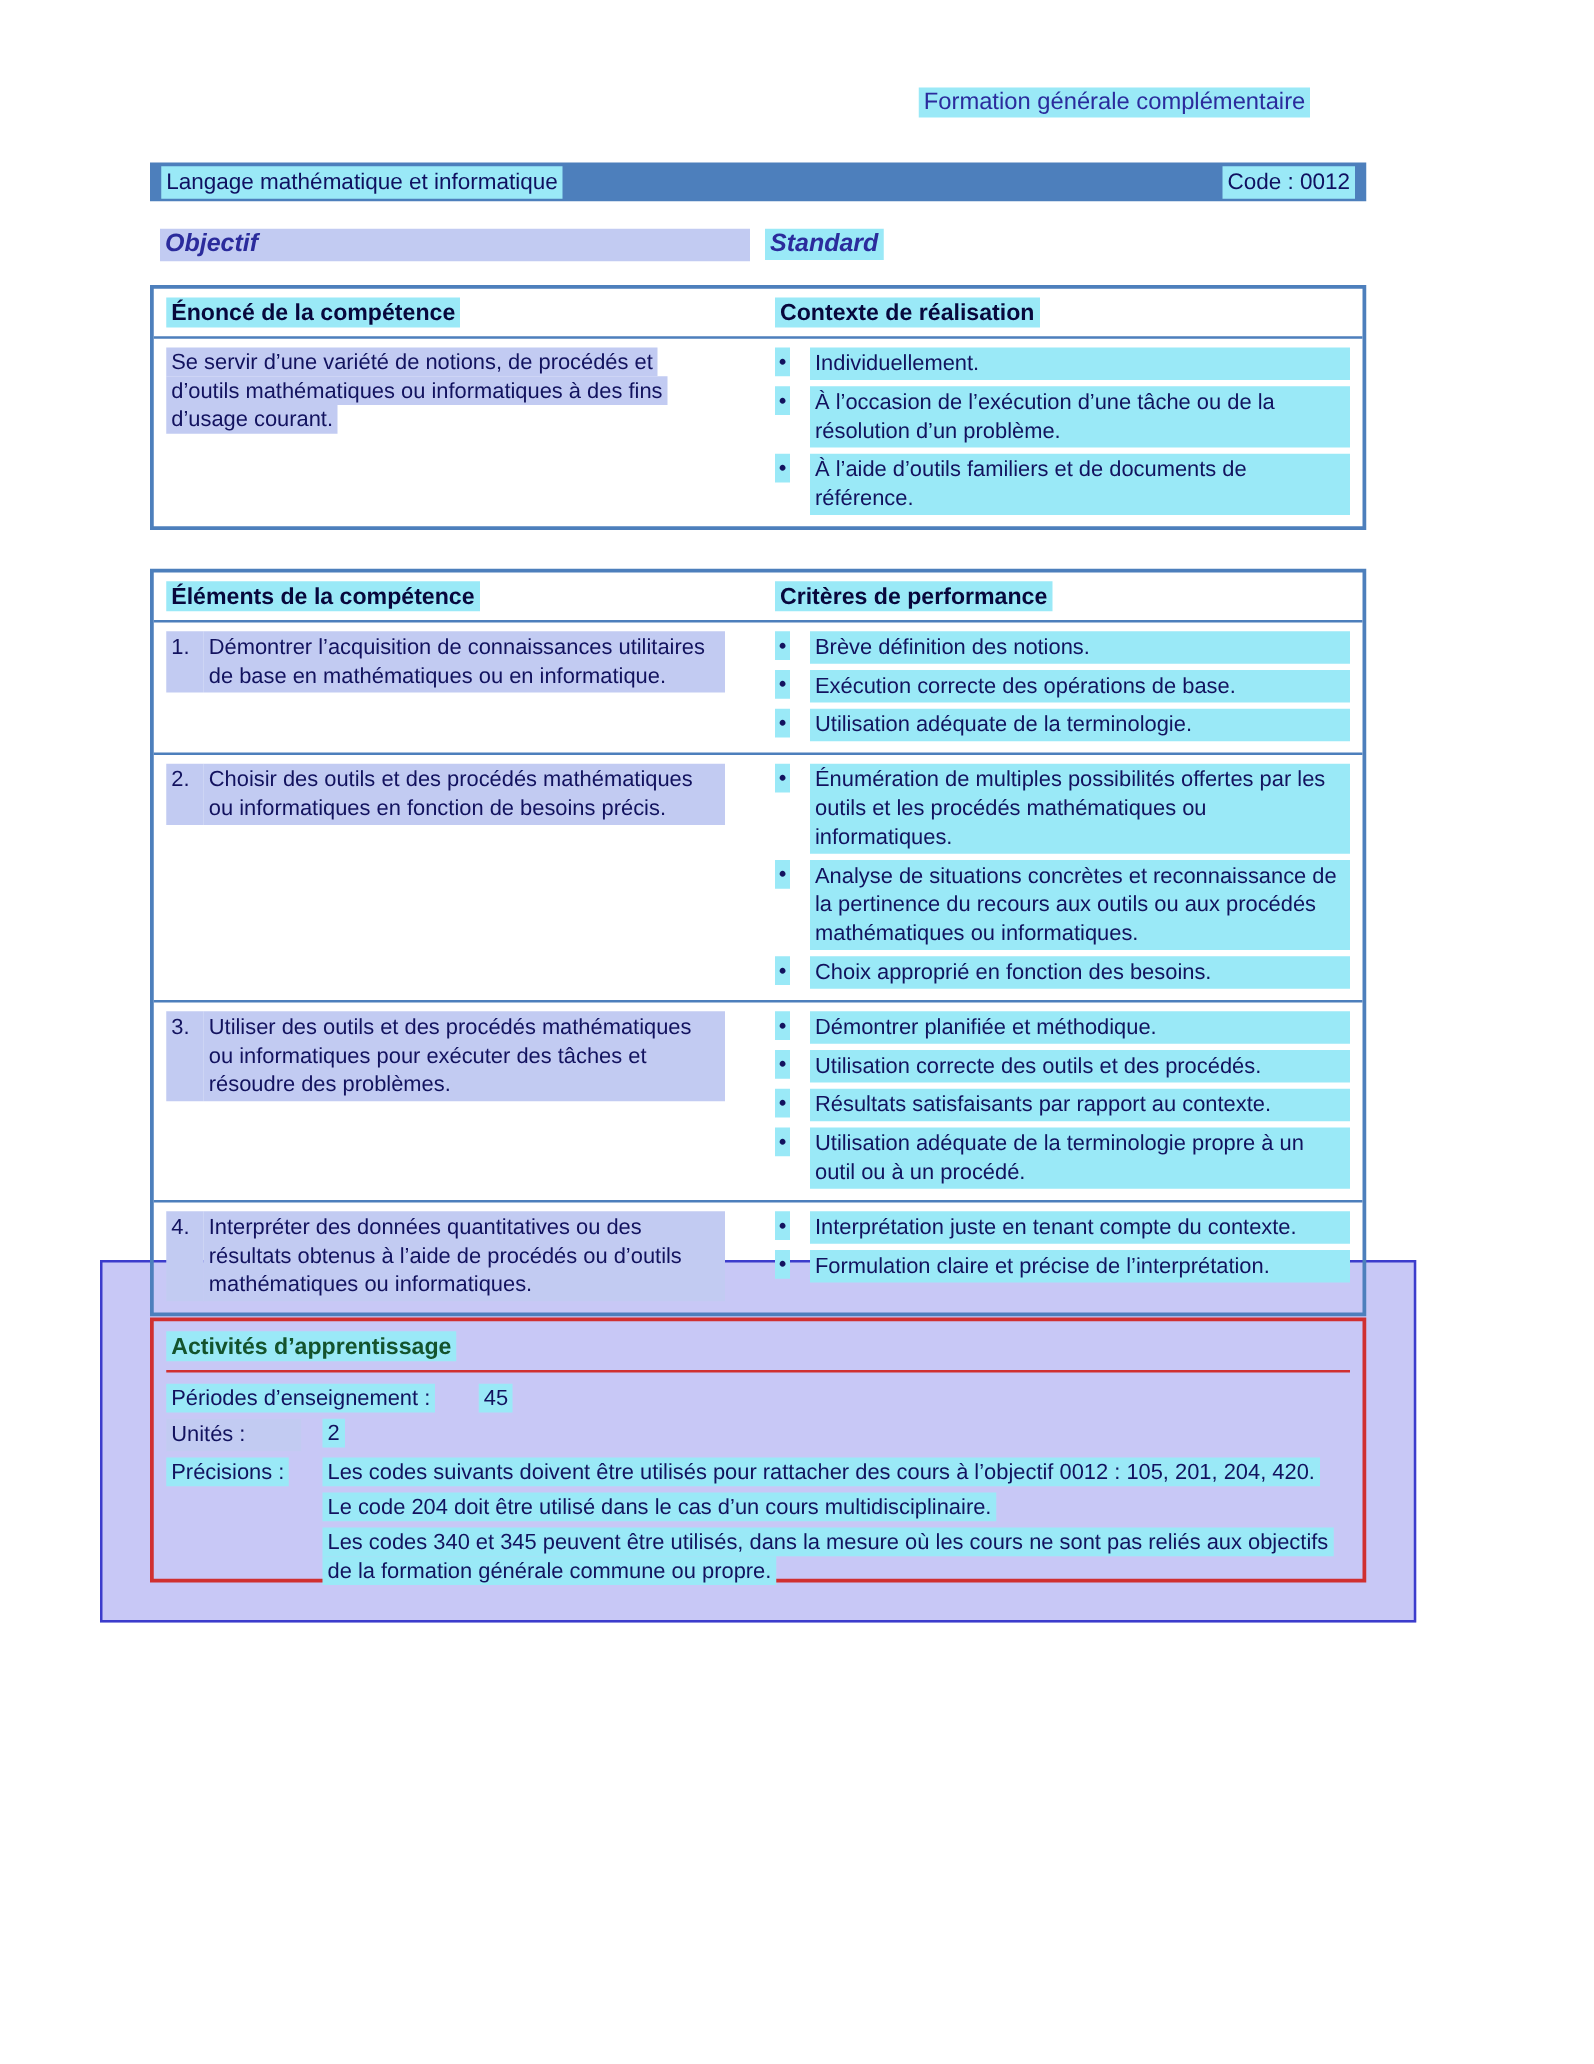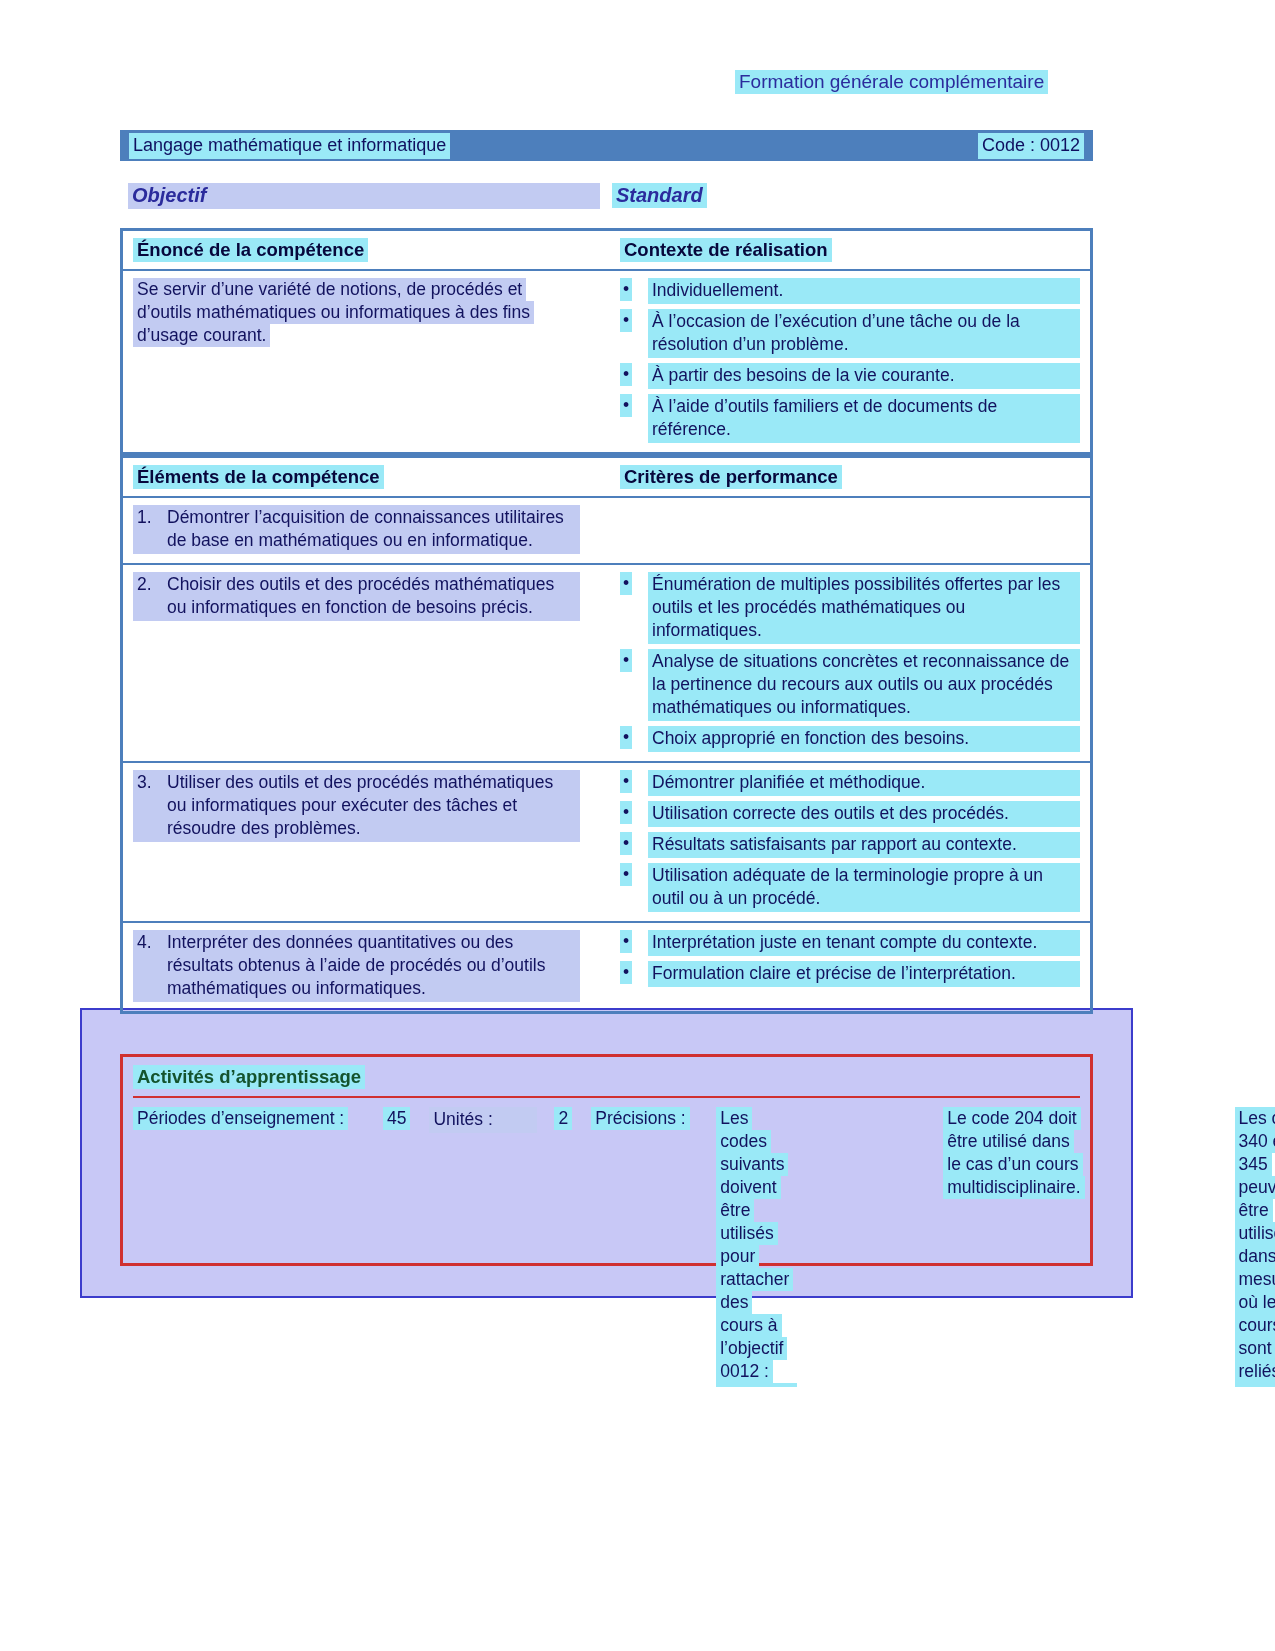--- a/index.html
+++ b/index.html
@@ -64,21 +64,21 @@
     background:var(--boxbg,#c8c8f6); border:2px solid var(--boxborder,#3c3ccc); z-index:1;
   }
   .act-inner {
     position:absolute; left:38px; top:44px; width:973px; height:212px;
     border:3px solid var(--red,#d03030); padding:6px 10px 0;
   }
   .act-head {
     font-weight:bold; font-size:18.5px; color:#14532d;
     padding:2px 0 8px; border-bottom:2px solid var(--red,#d03030);
   }
-  .act-rows { padding-top:9px; display:flex; flex-direction:row; gap:19px; font-size:17.5px; }
+  .act-rows { padding-top:9px; display:flex; flex-direction:column; gap:5px; font-size:17.5px; }
   .act-row { display:grid; grid-template-columns:125px 1fr; align-items:start; }
   .act-row.wide { grid-template-columns:250px 1fr; }
   .lbl-unites { display:inline-block; min-width:108px; }
   .para { padding-right:6px; }
 
   .pagenum { position:absolute; left:120px; top:1478px; width:973px; text-align:center; font-size:17px; }
 </style>
 </head>
 <body>
 
@@ -110,43 +110,53 @@
         <div class="bullet">
             <span class="dot"></span>
             <span class="hl">Individuellement.</span>
           </div>
         <div class="bullet">
             <span class="dot"></span>
             <span class="hl">À l’occasion de l’exécution d’une tâche ou de la résolution d’un problème.</span>
           </div>
         <div class="bullet">
             <span class="dot"></span>
-            <span class="hl">À partir des besoins de la vie courante.</span>
-          </div>
-        <div class="bullet">
-            <span class="dot"></span>
             <span class="hl">À l’aide d’outils familiers et de documents de référence.</span>
           </div>
       </div>
     </div>
   </div>
 
   <div class="tbl tbl2">
     <div class="tbl-head">
       <div><span class="hl">Éléments de la compétence</span></div>
       <div><span class="hl">Critères de performance</span></div>
     </div>
 
     <div class="row">
       <div class="cell-left">
         <div class="num-item">
           <span class="hl-lav">1.</span>
           <span class="hl-lav">Démontrer l’acquisition de connaissances utilitaires de base en mathématiques ou en informatique.</span>
         </div>
       </div>
+      <div class="bullets">
+        <div class="bullet">
+            <span class="dot"></span>
+            <span class="hl">Brève définition des notions.</span>
+          </div>
+        <div class="bullet">
+            <span class="dot"></span>
+            <span class="hl">Exécution correcte des opérations de base.</span>
+          </div>
+        <div class="bullet">
+            <span class="dot"></span>
+            <span class="hl">Utilisation adéquate de la terminologie.</span>
+          </div>
+      </div>
     </div>
 
     <div class="row">
       <div class="cell-left">
         <div class="num-item">
           <span class="hl-lav">2.</span>
           <span class="hl-lav">Choisir des outils et des procédés mathématiques ou informatiques en fonction de besoins précis.</span>
         </div>
       </div>
       <div class="bullets">

